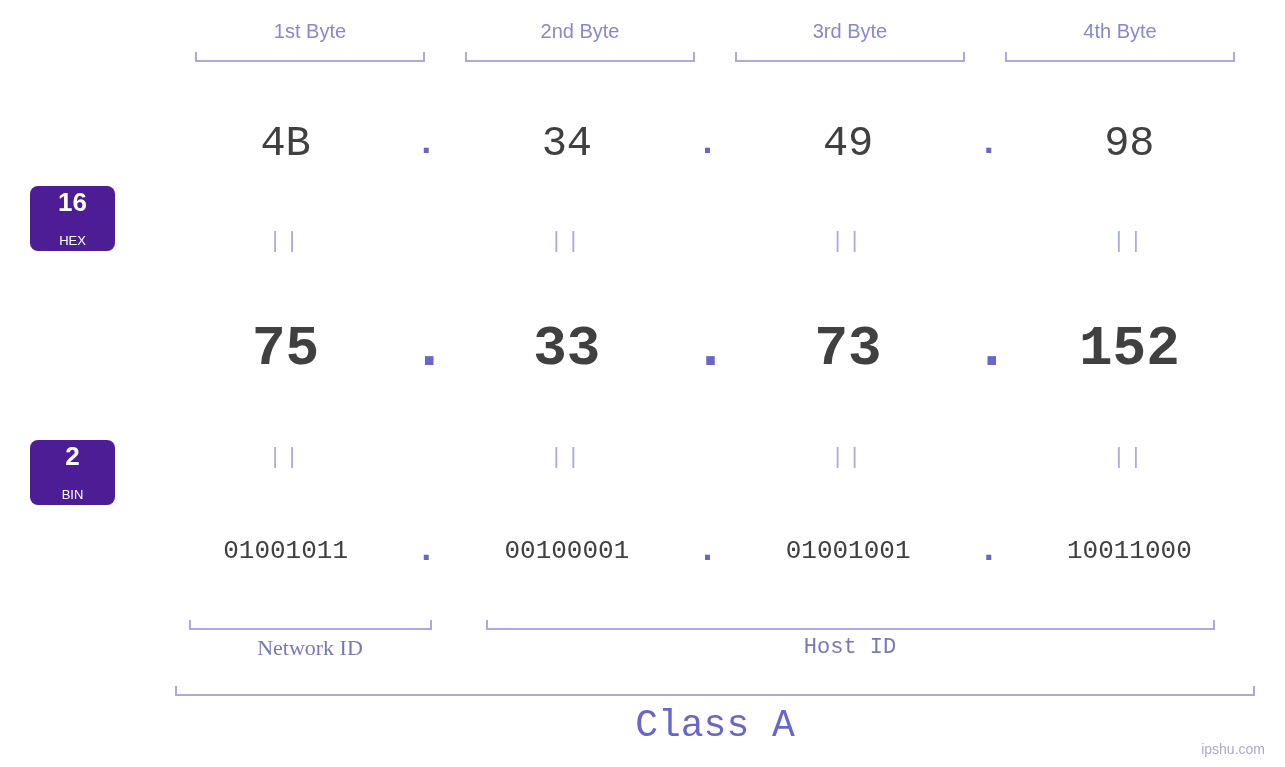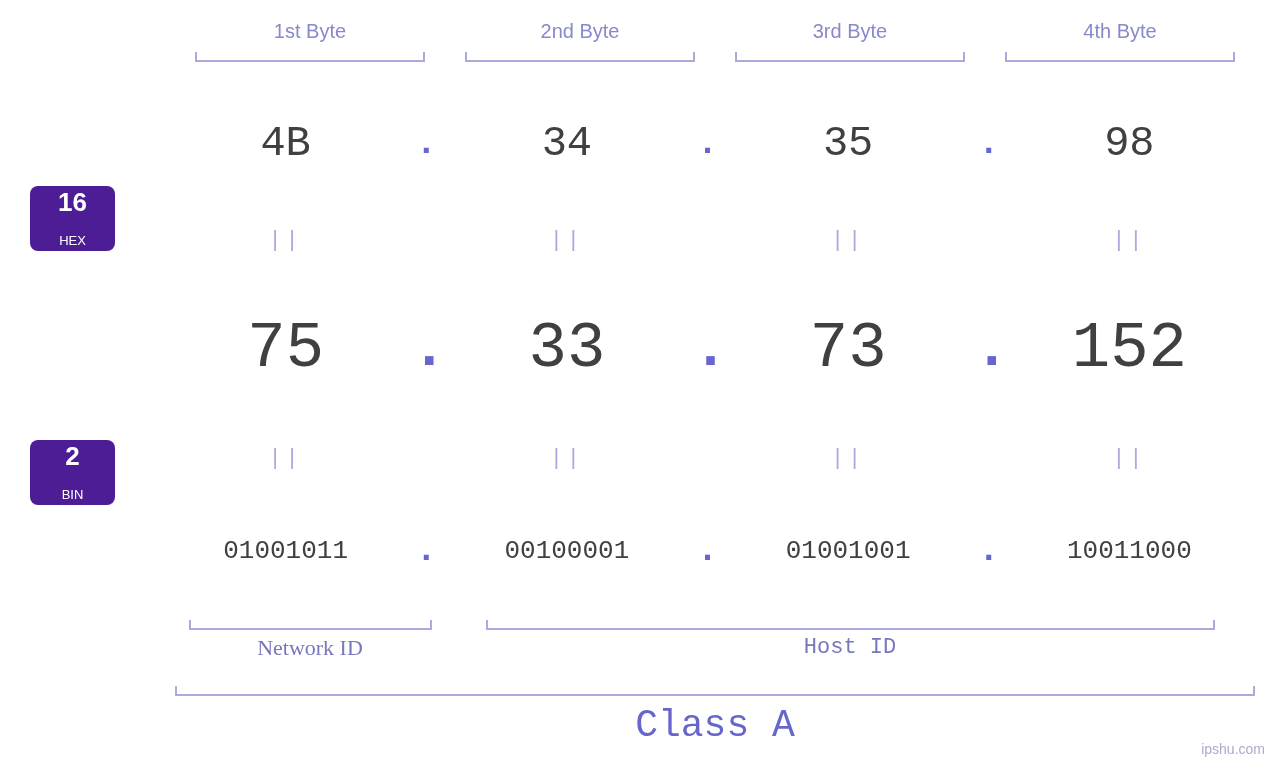--- a/index.html
+++ b/index.html
@@ -139,22 +139,22 @@
       flex: 1;
       text-align: center;
       color: #404040;
     }
 
     .byte-value.hex {
       font-size: 42px;
     }
 
     .byte-value.dec {
-      font-size: 64px;
-      font-weight: normal;
+      font-size: 56px;
+      font-weight: bold;
     }
 
     .byte-value.bin {
       font-size: 26px;
     }
 
     .dot {
       color: #6666cc;
       font-size: 60px;
       font-weight: bold;
@@ -358,21 +358,21 @@
       </div>
     </div>
 
     <div class="values-grid">
 
       <div class="value-row">
         <div class="byte-value hex">4B</div>
         <div class="dot small">.</div>
         <div class="byte-value hex">34</div>
         <div class="dot small">.</div>
-        <div class="byte-value hex">35</div>
+        <div class="byte-value hex">49</div>
         <div class="dot small">.</div>
         <div class="byte-value hex">98</div>
       </div>
 
       <div class="equals-row">
         <div class="equals-symbol">||</div>
         <div class="equals-gap"></div>
         <div class="equals-symbol">||</div>
         <div class="equals-gap"></div>
         <div class="equals-symbol">||</div>

